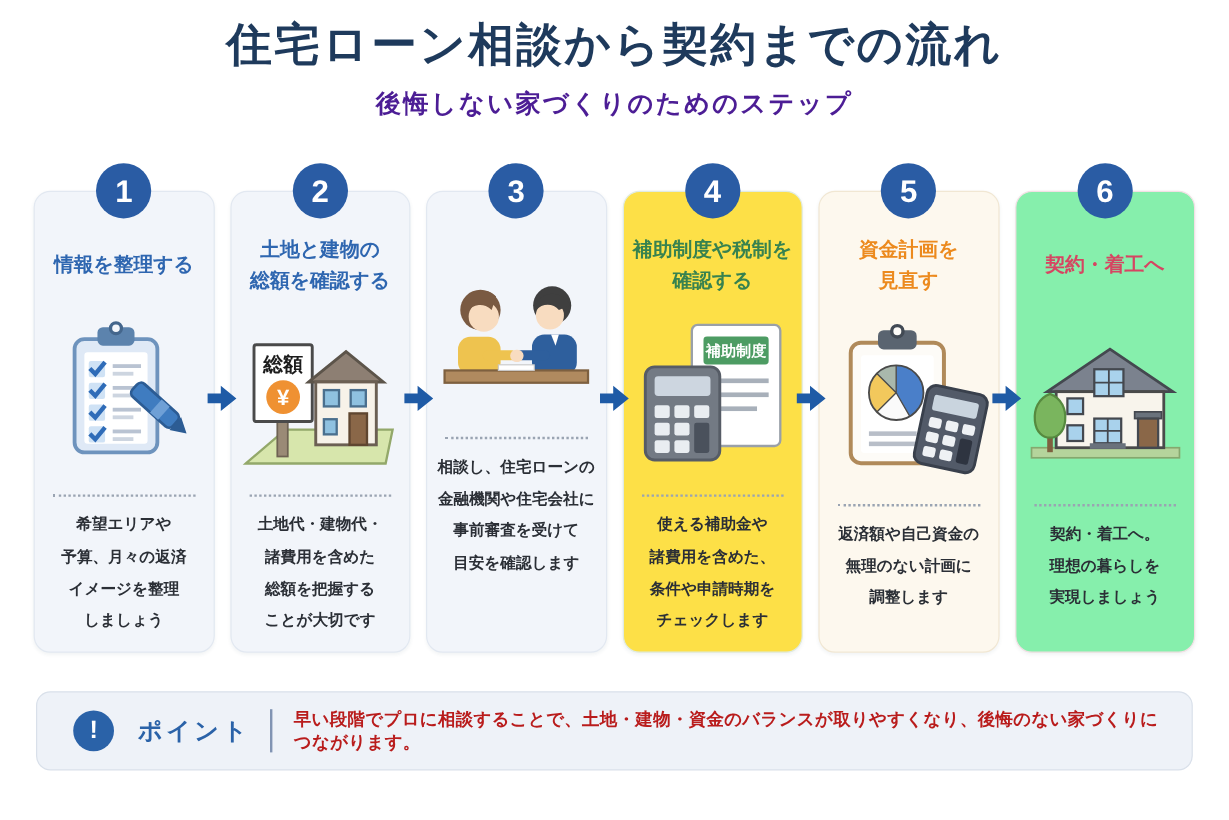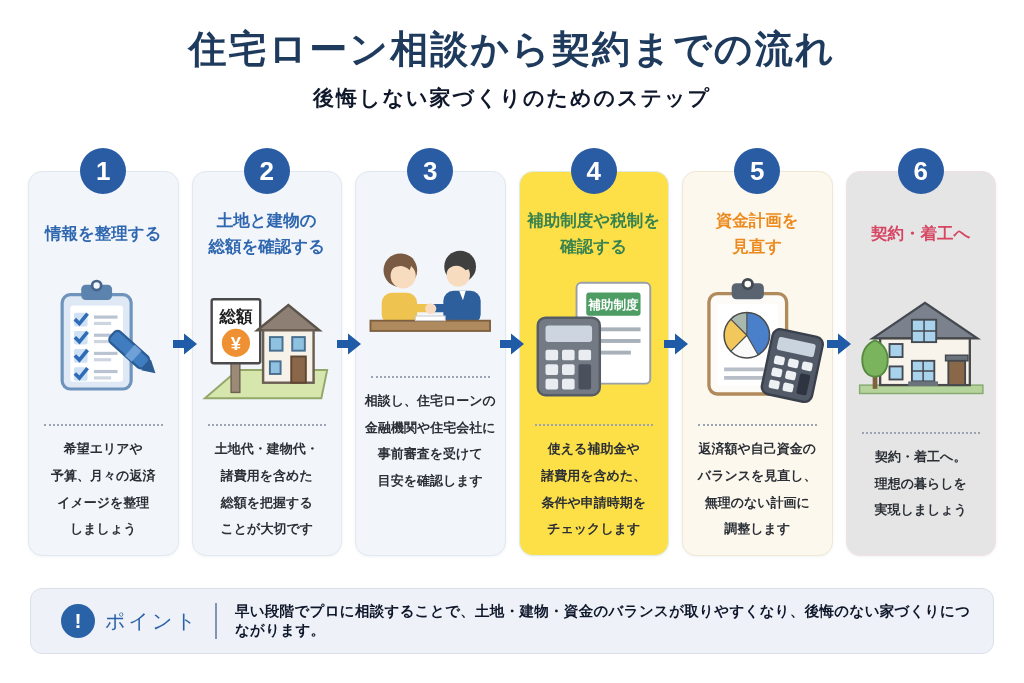--- a/index.html
+++ b/index.html
@@ -1,58 +1,58 @@
 <!DOCTYPE html>
 <html><head>
 <meta charset="utf-8">
 <style>
   * { margin:0; padding:0; box-sizing:border-box; }
   body { background:#fff; font-family:"Liberation Sans","DejaVu Sans",sans-serif; }
   .canvas { width:1024px; height:683px; background:#ffffff; position:relative; overflow:hidden; }
 
-  .main-title { text-align:center; padding-top:24px; font-size:38px; font-weight:800;
+  .main-title { text-align:center; padding-top:12px; font-size:38px; font-weight:800;
     color:#1e3a5c; letter-spacing:2px; }
   .subtitle { text-align:center; margin-top:9px; font-size:21px; font-weight:700;
-    color:#0f172a; letter-spacing:2px; }
+    color:#4c1d95; letter-spacing:2px; }
 
   .steps { display:flex; align-items:flex-start; padding:0 28px; margin-top:36px; }
   .step-col { flex:1 1 0; display:flex; flex-direction:column; align-items:center; min-width:0; }
   .step-num { width:46px; height:46px; border-radius:50%; background:#2a5ca4; color:#fff;
     font-size:26px; font-weight:800; display:flex; align-items:center; justify-content:center;
     position:relative; z-index:2; margin-bottom:-23px; }
   .step-card { width:100%; height:385px; border-radius:14px; border:1px solid;
     padding:34px 7px 12px; display:flex; flex-direction:column;
     box-shadow:0 1px 3px rgba(40,60,90,0.06); }
   .step-blue  { background:#f2f5fa; border-color:#e2e8f1; }
   .step-green { background:#fde047; border-color:#e0ebe1; }
   .step-orange{ background:#fdf8ee; border-color:#f1e7d3; }
-  .step-red   { background:#e5e5e5; border-color:#f2e0e4; }
+  .step-red   { background:#86efac; border-color:#f2e0e4; }
   .card-title { min-height:56px; display:flex; flex-direction:column; justify-content:center;
     align-items:center; font-size:16.5px; font-weight:800; line-height:1.55; text-align:center; }
   .t-blue   { color:#2e66b0; }
   .t-green  { color:#37824f; }
   .t-orange { color:#ec8a1e; }
   .t-red    { color:#d64562; }
   .card-illo { height:156px; display:flex; align-items:center; justify-content:center; margin-top:4px; }
   .card-divider { border-top:2.5px dotted #9aa4b2; margin:10px 8px 6px; }
   .card-desc { flex:1; font-size:13px; font-weight:700; color:#2b2f36; line-height:2.05;
     text-align:center; padding-top:4px; }
 
   .arrow-slot { flex:0 0 13px; position:relative; height:407px; }
   .arrow-slot svg { position:absolute; top:183px; left:50%; transform:translateX(-50%); z-index:3; }
 
   .point { margin:32px 30px 0; height:66px; background:#eef2f8; border:1.5px solid #d9e0ea;
     border-radius:12px; display:flex; align-items:center; padding:0 18px; }
   .point-icon { width:34px; height:34px; border-radius:50%; background:#2a62a8; color:#fff;
     font-weight:800; font-size:21px; display:flex; align-items:center; justify-content:center;
     margin-left:12px; flex:0 0 34px; }
-  .point-label { color:#2a62a8; font-size:20px; font-weight:400; margin:0 16px 0 10px;
+  .point-label { color:#2a62a8; font-size:20px; font-weight:700; margin:0 16px 0 20px;
     letter-spacing:3px; white-space:nowrap; }
   .point-divider { width:2px; height:36px; background:#8194b3; margin-right:18px; flex:0 0 2px; }
-  .point-text { font-size:14.5px; font-weight:700; color:#0f172a; letter-spacing:0.3px; }
+  .point-text { font-size:14.5px; font-weight:700; color:#b91c1c; letter-spacing:0.3px; }
 </style>
 </head>
 <body>
 
 <div class="canvas">
 
   <div class="main-title">住宅ローン相談から契約までの流れ</div>
   <div class="subtitle">後悔しない家づくりのためのステップ</div>
 
   <div class="steps">
@@ -274,21 +274,20 @@
               <rect x="-5" y="6" width="11" height="9" rx="2" fill="#eef1f4"></rect>
               <rect x="-20" y="19" width="11" height="9" rx="2" fill="#eef1f4"></rect>
               <rect x="-5" y="19" width="11" height="9" rx="2" fill="#eef1f4"></rect>
               <rect x="10" y="6" width="11" height="22" rx="2" fill="#2e3440"></rect>
             </g>
           </svg>
         </div>
         <div class="card-divider"></div>
         <div class="card-desc">
           <div>返済額や自己資金の</div>
-          <div>バランスを見直し、</div>
           <div>無理のない計画に</div>
           <div>調整します</div>
         </div>
       </div>
     </div>
 
     <div class="arrow-slot">
       <svg width="26" height="26" viewBox="0 0 26 26">
           <path d="M1 9 h11 V2.5 L25 13 12 23.5 V17 H1 z" fill="#1f5ba6"></path>
         </svg>

